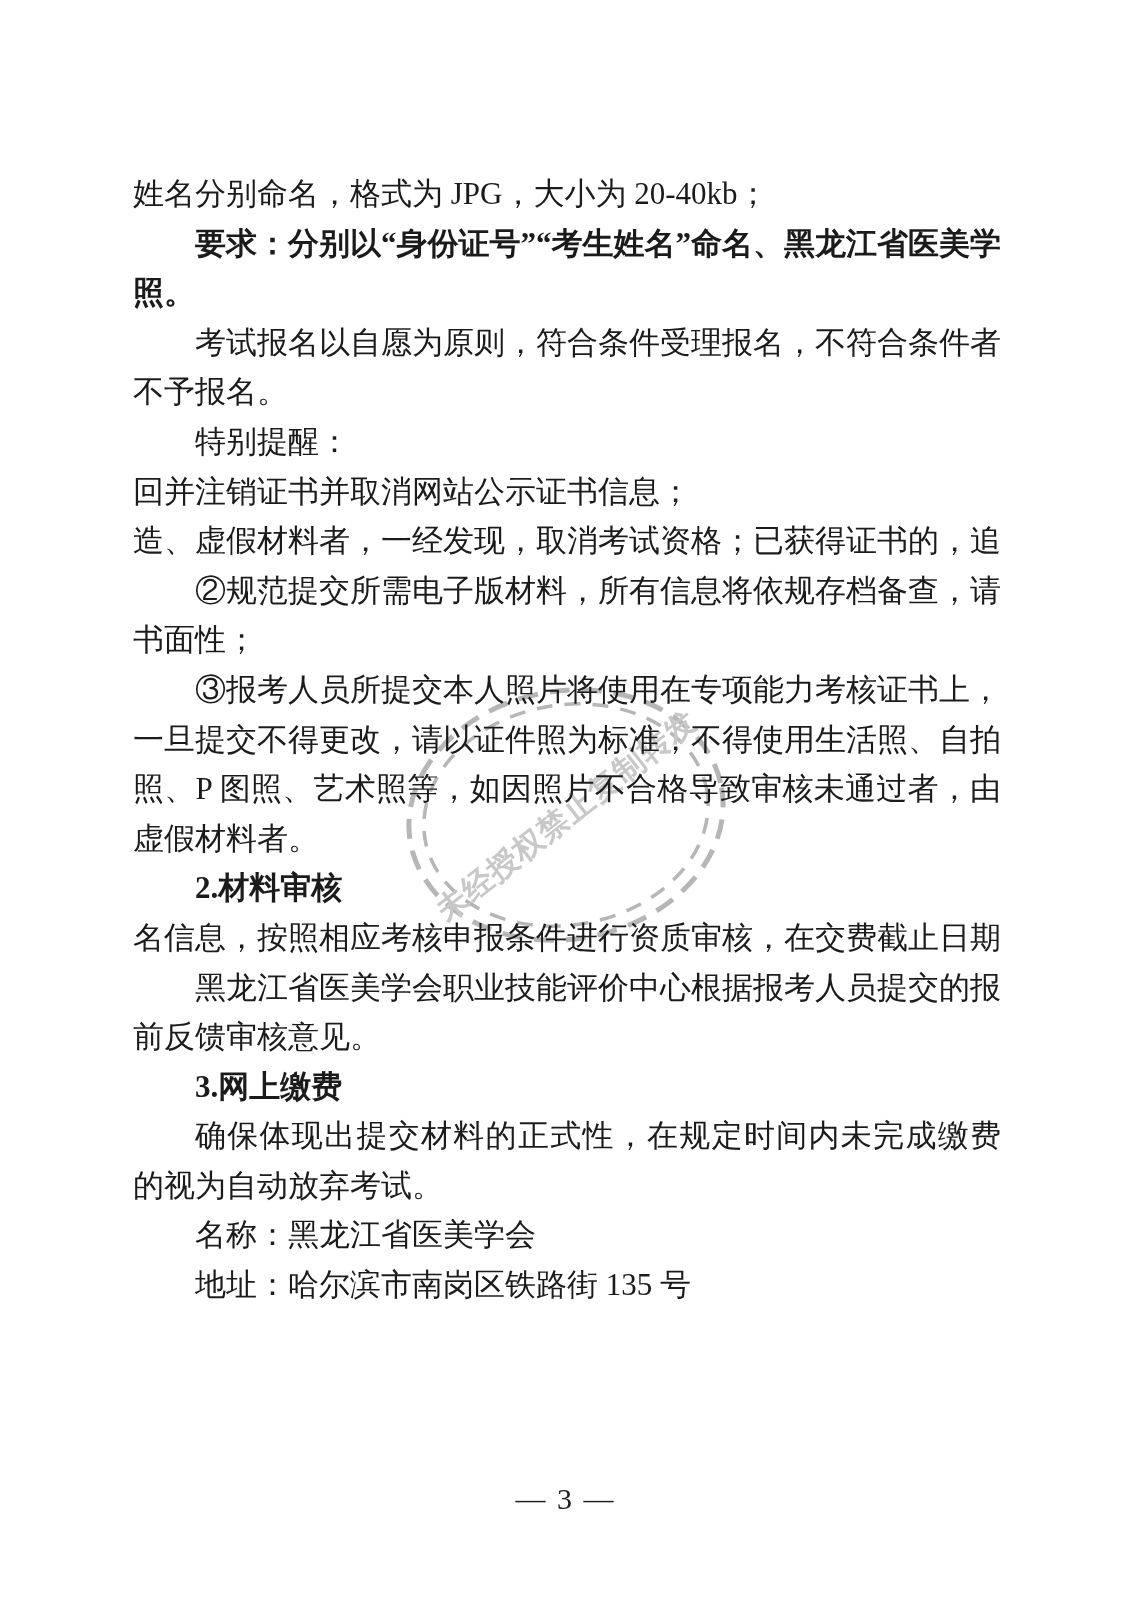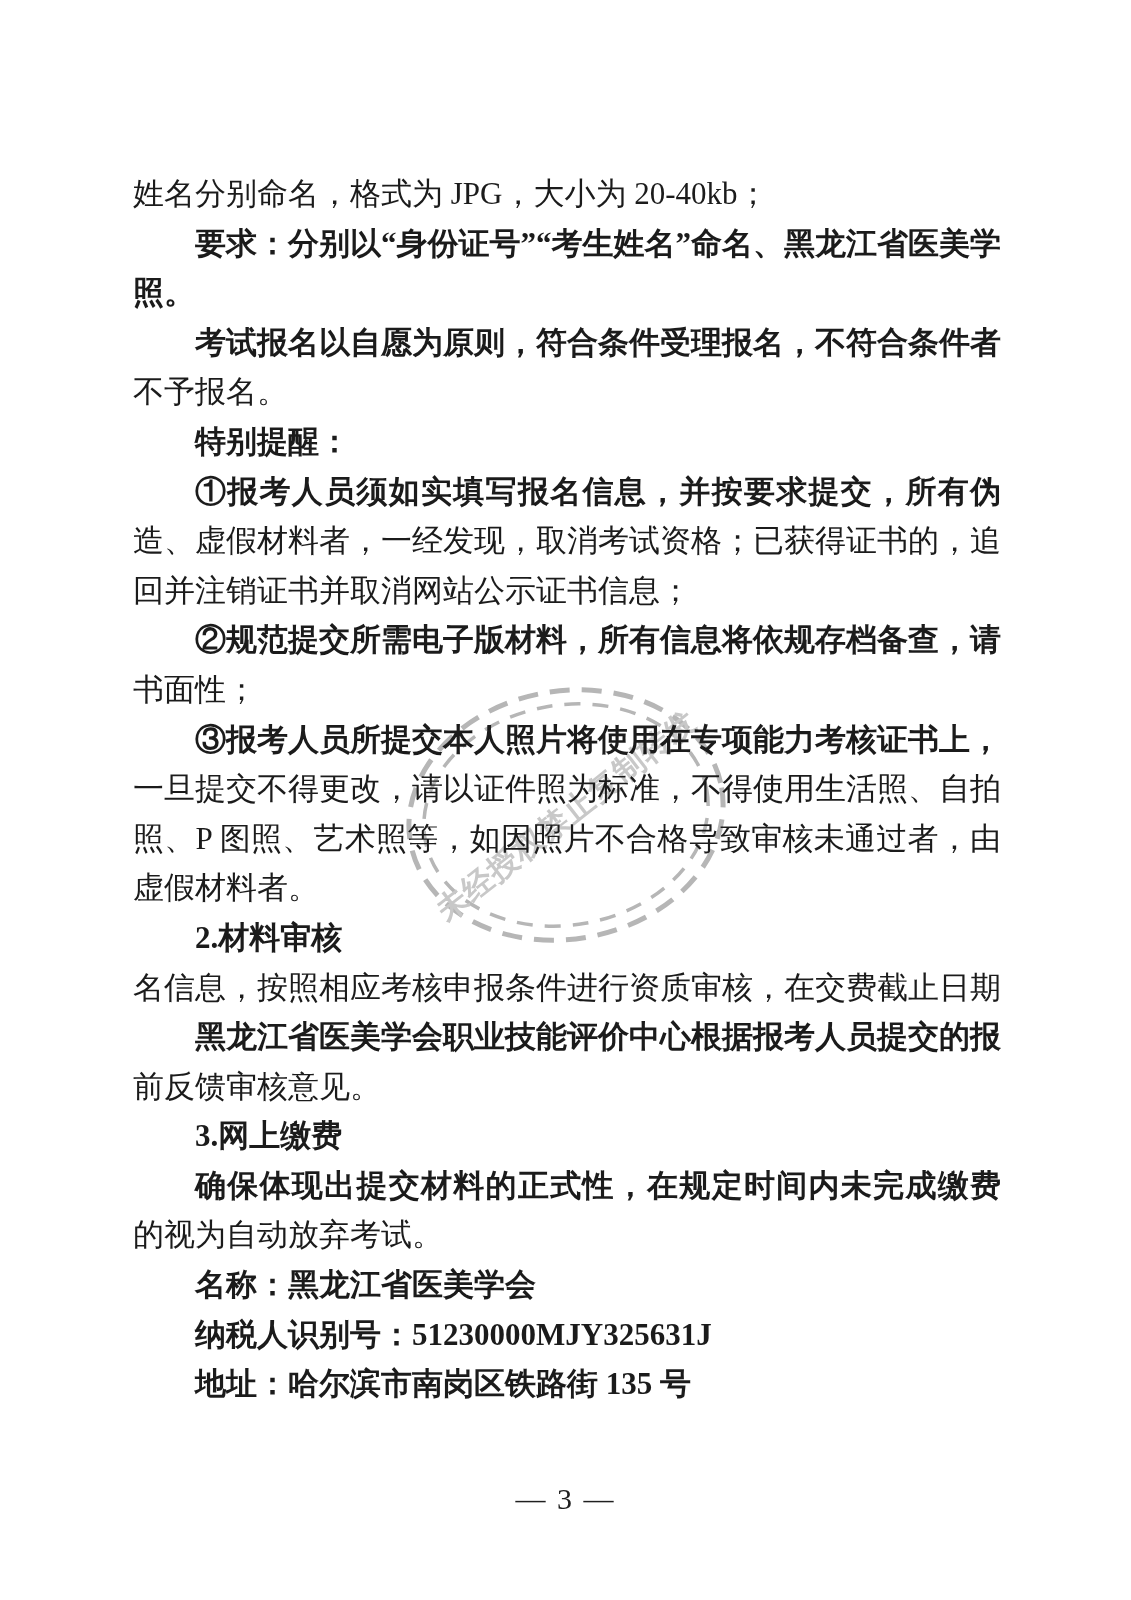--- a/index.html
+++ b/index.html
@@ -34,21 +34,21 @@
     font-size: 31px;
     line-height: 49.6px;
     color: #1b1b1b;
     margin-top: 19px;
   }
   .line {
     height: 49.6px;
     overflow: hidden;
     text-align: left;
   }
-  .line.indent { text-indent: 2em; font-weight: bold; }
+  .line.indent { text-indent: 2em; }
   .line.bold { font-weight: bold; }
   .line.justify {
     text-align: justify;
     text-align-last: justify;
     text-justify: inter-character;
   }
   
   .footer {
     position: absolute;
     top: 1482px;
@@ -73,36 +73,34 @@
     <text x="220" y="181" text-anchor="middle" transform="rotate(-38 220 170)" fill="#c8c8c8">未经授权禁止复制转发</text>
   </svg>
 
   <div class="content" id="content">
       <div class="line">姓名分别命名，格式为 JPG，大小为 20-40kb；</div>
       <div class="line indent bold justify">要求：分别以“身份证号”“考生姓名”命名、黑龙江省医美学会</div>
       <div class="line bold">照。</div>
       <div class="line indent justify">考试报名以自愿为原则，符合条件受理报名，不符合条件者</div>
       <div class="line">不予报名。</div>
       <div class="line indent">特别提醒：</div>
-      <div class="line indent justify">①报考人员须如实填写报名信息，并按要求提交，所有伪</div>
+      <div class="line">回并注销证书并取消网站公示证书信息；</div>
       <div class="line justify">造、虚假材料者，一经发现，取消考试资格；已获得证书的，追</div>
-      <div class="line">回并注销证书并取消网站公示证书信息；</div>
       <div class="line indent justify">②规范提交所需电子版材料，所有信息将依规存档备查，请</div>
       <div class="line">书面性；</div>
       <div class="line indent justify">③报考人员所提交本人照片将使用在专项能力考核证书上，</div>
       <div class="line justify">一旦提交不得更改，请以证件照为标准，不得使用生活照、自拍</div>
       <div class="line justify">照、P 图照、艺术照等，如因照片不合格导致审核未通过者，由</div>
       <div class="line">虚假材料者。</div>
       <div class="line indent bold">2.材料审核</div>
       <div class="line justify">名信息，按照相应考核申报条件进行资质审核，在交费截止日期</div>
       <div class="line indent justify">黑龙江省医美学会职业技能评价中心根据报考人员提交的报</div>
       <div class="line">前反馈审核意见。</div>
       <div class="line indent bold">3.网上缴费</div>
       <div class="line indent justify">确保体现出提交材料的正式性，在规定时间内未完成缴费</div>
       <div class="line">的视为自动放弃考试。</div>
       <div class="line indent">名称：黑龙江省医美学会</div>
-      <div class="line indent">纳税人识别号：51230000MJY325631J</div>
       <div class="line indent">地址：哈尔滨市南岗区铁路街 135 号</div>
     </div>
 
   <div class="footer">— 3 —</div>
 
 </div>
 
 </body></html>

